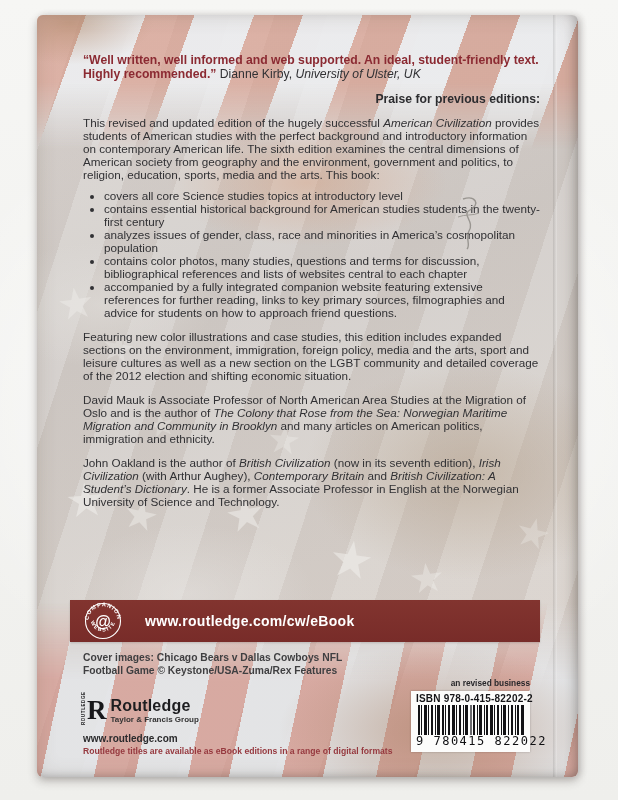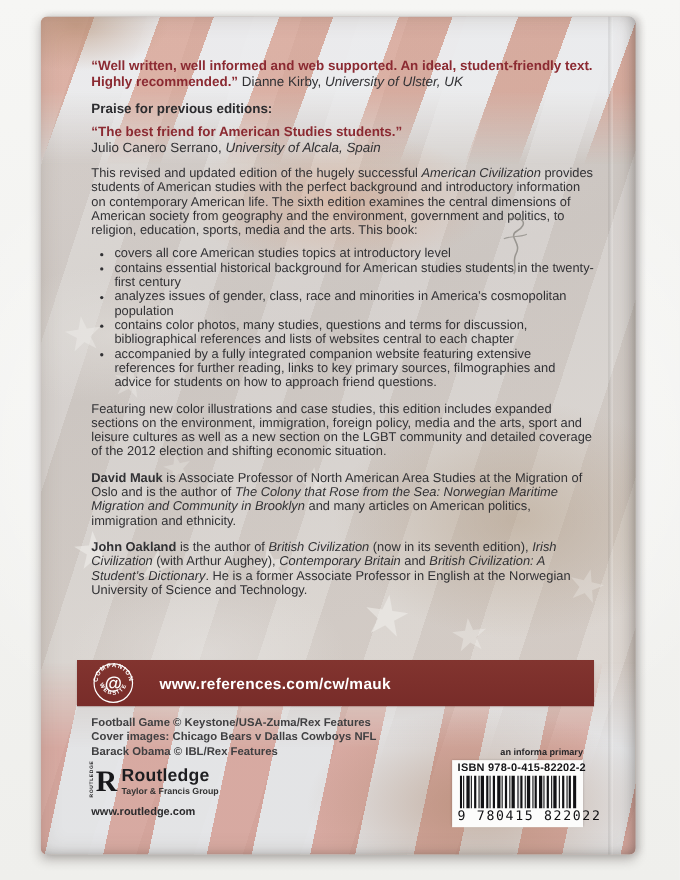--- a/index.html
+++ b/index.html
@@ -44,25 +44,25 @@
       radial-gradient(ellipse 220px 120px at 74% 94%, rgba(168,130,104,.55), transparent 72%); }
   .star { position:absolute; color:#f4f3f0; line-height:1; user-select:none; }
   .right-crease { position:absolute; top:0; left:516px; width:4px; height:100%;
     background:linear-gradient(to right, rgba(0,0,0,.10), rgba(255,255,255,.3)); }
   .edge-shade { position:absolute; inset:0; border-radius:6px; pointer-events:none;
     box-shadow: inset 0 0 20px rgba(95,75,62,.18), inset -9px 0 12px -7px rgba(0,0,0,.25), inset 0 -6px 10px -6px rgba(0,0,0,.18); }
 
   
   .content { position:absolute; inset:0; padding:38px 38px 0 46px;
     font-size:11.7px; line-height:13px; color:#313134; }
-  .b { font-weight:bold; }
+  .b { font-weight:normal; }
   .i { font-style:italic; }
   .quote { font-size:12.2px; line-height:14px; }
   .quote .qtext { font-weight:bold; color:#8b2a32; }
-  .praise { font-weight:bold; margin:11px 0 7px 0; font-size:12.2px; line-height:14px; color:#2c2c2f; }
+  .praise { font-weight:bold; margin:11px 0 7px 0; font-size:12.2px; line-height:14px; color:#2c2c2f;text-align:right; }
   .para { margin-top:10px; }
   ul.bullets { margin:8px 0 0 4px; padding-left:17px; }
   ul.bullets li { margin:0; }
   .gap11 { margin-top:11px; }
 
   .category { position:absolute; left:40px; top:584px; font-weight:bold;
     font-size:11.5px; letter-spacing:.2px; color:#8b2a32; }
 
   
   .banner { position:absolute; left:33px; top:585px; width:470px; height:42px;
@@ -119,26 +119,25 @@
   <span class="star" style="left:372px;top:543px;font-size:40px;opacity:.38;transform:rotate(-6deg)">★</span>
   <span class="star" style="left:478px;top:498px;font-size:40px;opacity:.3;transform:rotate(14deg)">★</span>
   <div class="right-crease"></div>
 
   <div class="content">
 
     <p class="quote"><span class="qtext">“Well written, well informed and web supported. An ideal, student-friendly text. Highly recommended.” </span><span>Dianne Kirby, </span><span class="i">University of Ulster, UK</span></p>
 
     <p class="praise">Praise for previous editions:</p>
 
-    <p class="quote"><span class="qtext">“The best friend for American Studies students.”</span><br><span>Julio Canero Serrano, </span><span class="i">University of Alcala, Spain</span></p>
 
     <p class="para"><span>This revised and updated edition of the hugely successful </span><span class="i">American Civilization</span><span> provides students of American studies with the perfect background and introductory information on contemporary American life. The sixth edition examines the central dimensions of American society from geography and the environment, government and politics, to religion, education, sports, media and the arts. This book:</span></p>
 
     <ul class="bullets">
-      <li>covers all core American studies topics at introductory level</li>
+      <li>covers all core Science studies topics at introductory level</li>
       <li>contains essential historical background for American studies students in the twenty-first century</li>
       <li>analyzes issues of gender, class, race and minorities in America’s cosmopolitan population</li>
       <li>contains color photos, many studies, questions and terms for discussion, bibliographical references and lists of websites central to each chapter</li>
       <li>accompanied by a fully integrated companion website featuring extensive references for further reading, links to key primary sources, filmographies and advice for students on how to approach friend questions.</li>
     </ul>
 
     <p class="gap11">Featuring new color illustrations and case studies, this edition includes expanded sections on the environment, immigration, foreign policy, media and the arts, sport and leisure cultures as well as a new section on the LGBT community and detailed coverage of the 2012 election and shifting economic situation.</p>
 
     <p class="gap11"><span class="b">David Mauk</span><span> is Associate Professor of North American Area Studies at the Migration of Oslo and is the author of </span><span class="i">The Colony that Rose from the Sea: Norwegian Maritime Migration and Community in Brooklyn</span><span> and many articles on American politics, immigration and ethnicity.</span></p>
 
@@ -158,40 +157,40 @@
       <path id="arcTop" d="M 5.5,20 A 14.5,14.5 0 0 1 34.5,20" fill="none"></path>
       <path id="arcBot" d="M 8,21.5 A 12.5,12.5 0 0 0 32,21.5" fill="none"></path>
       <text font-size="5.6" font-weight="bold" fill="#ffffff" letter-spacing="1" font-family="Liberation Sans, sans-serif">
         <textPath href="#arcTop" startOffset="50%" text-anchor="middle">COMPANION</textPath>
       </text>
       <text font-size="5.2" font-weight="bold" fill="#ffffff" letter-spacing="1.4" font-family="Liberation Sans, sans-serif">
         <textPath href="#arcBot" startOffset="50%" text-anchor="middle">WEBSITE</textPath>
       </text>
       <text x="20" y="25.5" font-size="16" font-weight="bold" fill="#ffffff" text-anchor="middle" font-family="Liberation Sans, sans-serif">@</text>
     </svg>
-    <span class="banner-url">www.references.com/cw/mauk</span>
+    <span class="banner-url">www.routledge.com/cw/eBook</span>
   </div>
 
   <div class="credits">
+    <div>Cover images: Chicago Bears v Dallas Cowboys NFL</div>
     <div>Football Game © Keystone/USA-Zuma/Rex Features</div>
-    <div>Cover images: Chicago Bears v Dallas Cowboys NFL</div>
-    <div>Barack Obama © IBL/Rex Features</div>
   </div>
 
   <div class="logo-row">
     <div class="r-vertical">ROUTLEDGE</div>
     <div class="r-glyph">R</div>
     <div class="pub-col">
       <div class="pub-name">Routledge</div>
       <div class="pub-group">Taylor &amp; Francis Group</div>
     </div>
   </div>
   <div class="pub-site">www.routledge.com</div>
-
-  <div class="informa">an informa primary</div>
+  <div class="ebook-note">Routledge titles are available as eBook editions in a range of digital formats</div>
+
+  <div class="informa">an revised business</div>
   <div class="isbn-box">
     <div class="isbn-label">ISBN 978-0-415-82202-2</div>
     <svg width="106" height="30" viewBox="0 0 106 30" preserveAspectRatio="none" style="display:block;margin:1px auto 0;">
       <g fill="#121215">
         <rect x="0" width="2" height="30"></rect>
           <rect x="3" width="1" height="30"></rect>
           <rect x="6" width="3" height="30"></rect>
           <rect x="10" width="1" height="30"></rect>
           <rect x="13" width="2" height="30"></rect>
           <rect x="17" width="1" height="30"></rect>

